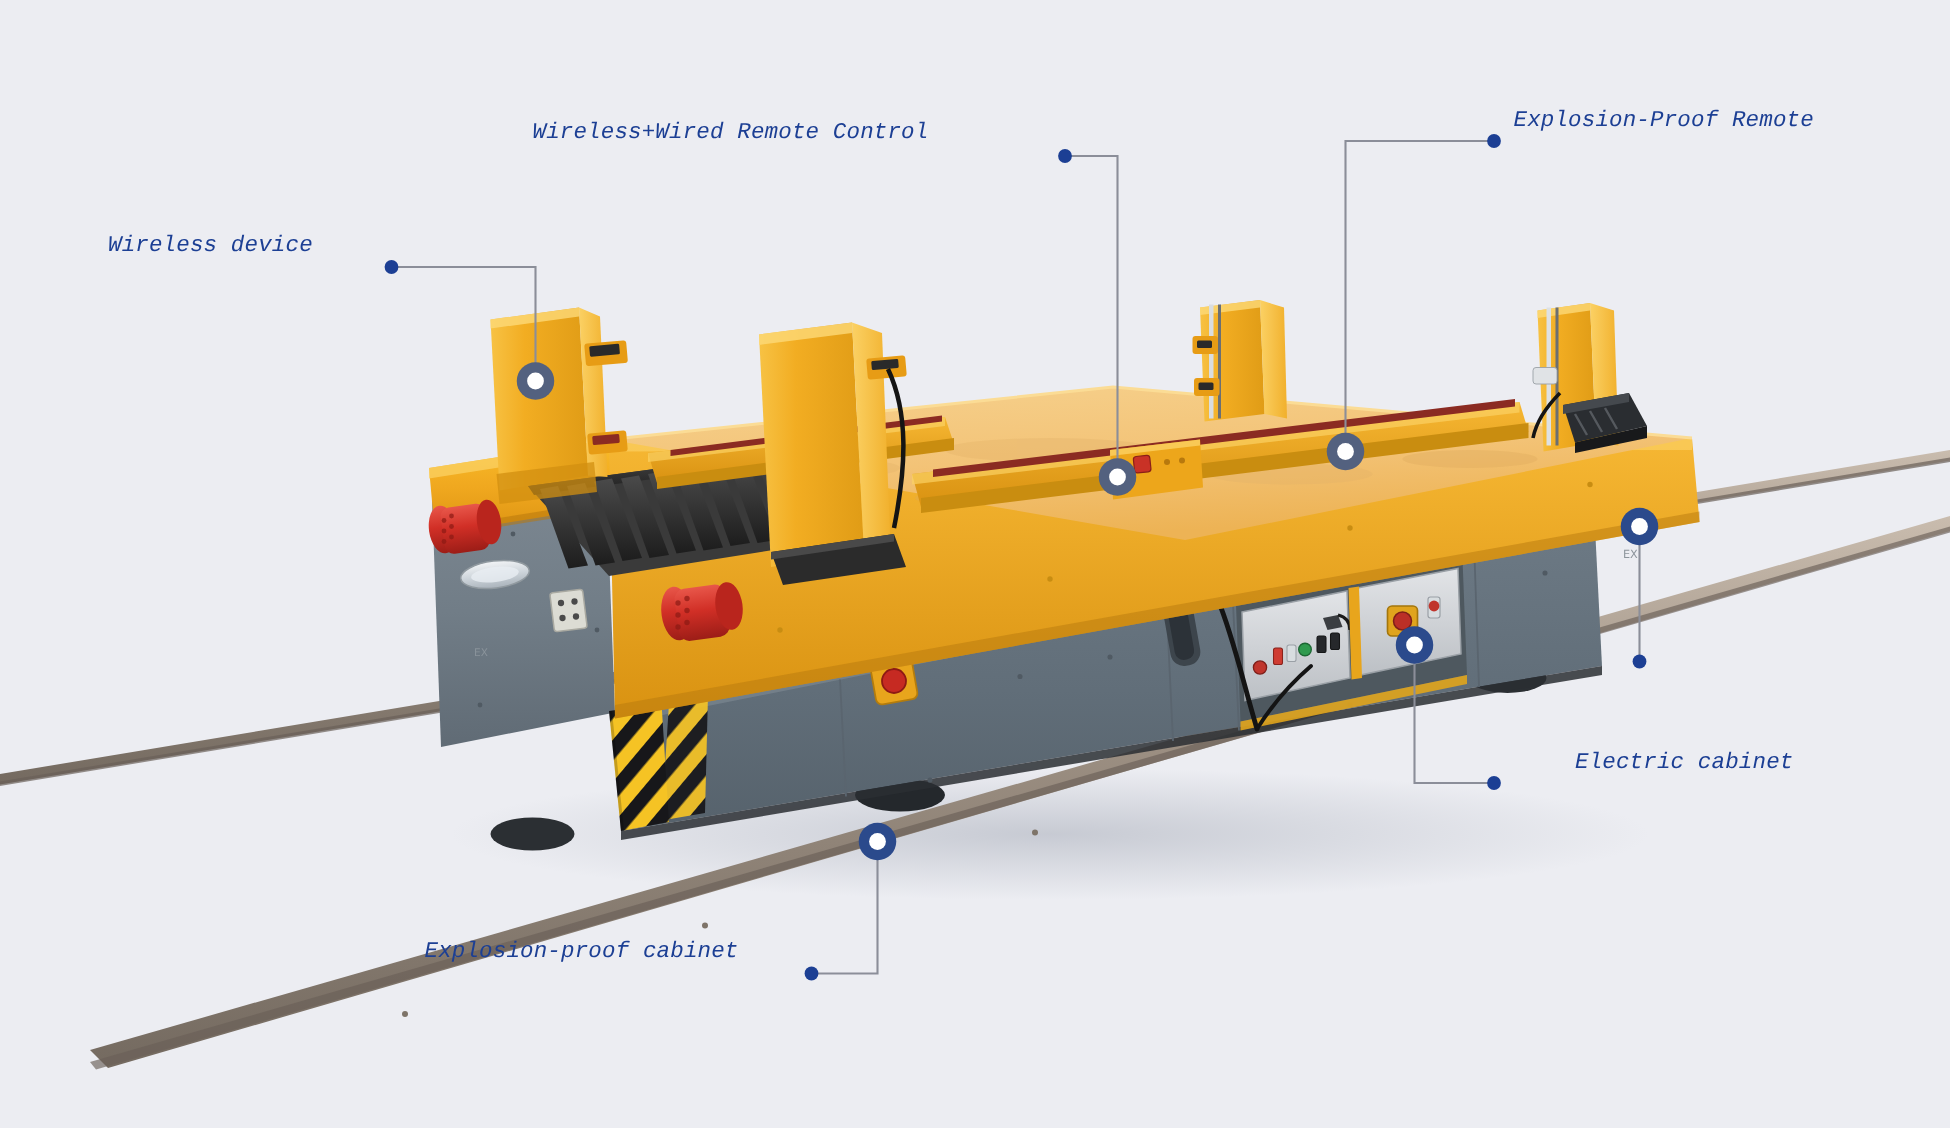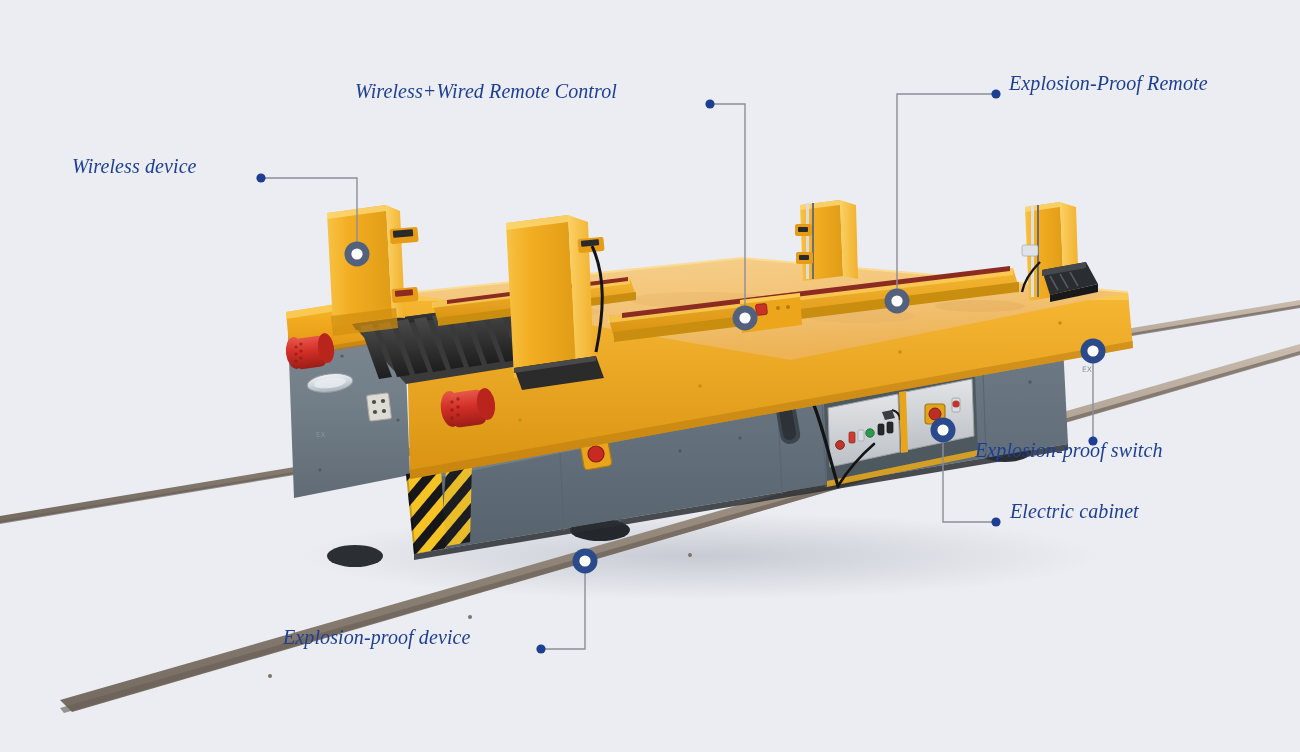--- a/index.html
+++ b/index.html
@@ -10,24 +10,24 @@
     font-family:"DejaVu Sans","Liberation Sans",sans-serif;
     position:relative;
   }
   #stage{position:absolute;left:0;top:0;width:1300px;height:752px;}
   #stage > svg{position:absolute;left:0;top:0;}
   .callout-label{
     position:absolute;
     font-style:italic;
     font-weight:500;
     color:#1c3f94;
-    font-size:20px;
+    font-size:15px;
     letter-spacing:.1px;
     white-space:nowrap;
-    font-family:Liberation Serif, serif;
+    font-family:Liberation Mono, monospace;
     line-height:1;
   }
 </style>
 </head>
 <body>
 
 <div id="stage">
 
   <svg width="1300" height="752" viewBox="0 0 1300 752">
     <defs>
@@ -443,19 +443,18 @@
       <circle cx="541" cy="649" r="4.6"></circle>
     </g>
   </svg>
 
   <div class="callout-label" style="left:72px; top:156px;">Wireless device</div>
 
   <div class="callout-label" style="left:355px; top:81px;">Wireless+Wired Remote Control</div>
 
   <div class="callout-label" style="left:1009px; top:73px;">Explosion-Proof Remote</div>
 
-  <div class="callout-label" style="left:975px; top:440px;">Explosion-proof switch</div>
-
-  <div class="callout-label" style="left:1010px; top:501px;">Electric cabinet</div>
-
-  <div class="callout-label" style="left:283px; top:627px;">Explosion-proof device</div>
+
+  <div class="callout-label" style="left:1050px; top:501px;">Electric cabinet</div>
+
+  <div class="callout-label" style="left:283px; top:627px;">Explosion-proof cabinet</div>
 
 </div>
 
 </body></html>

